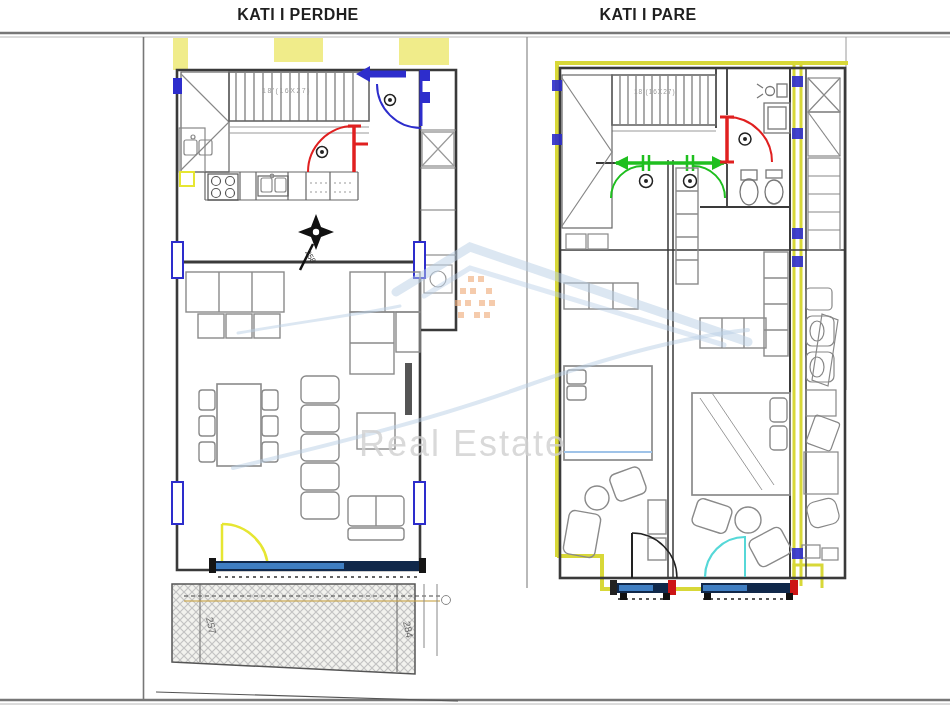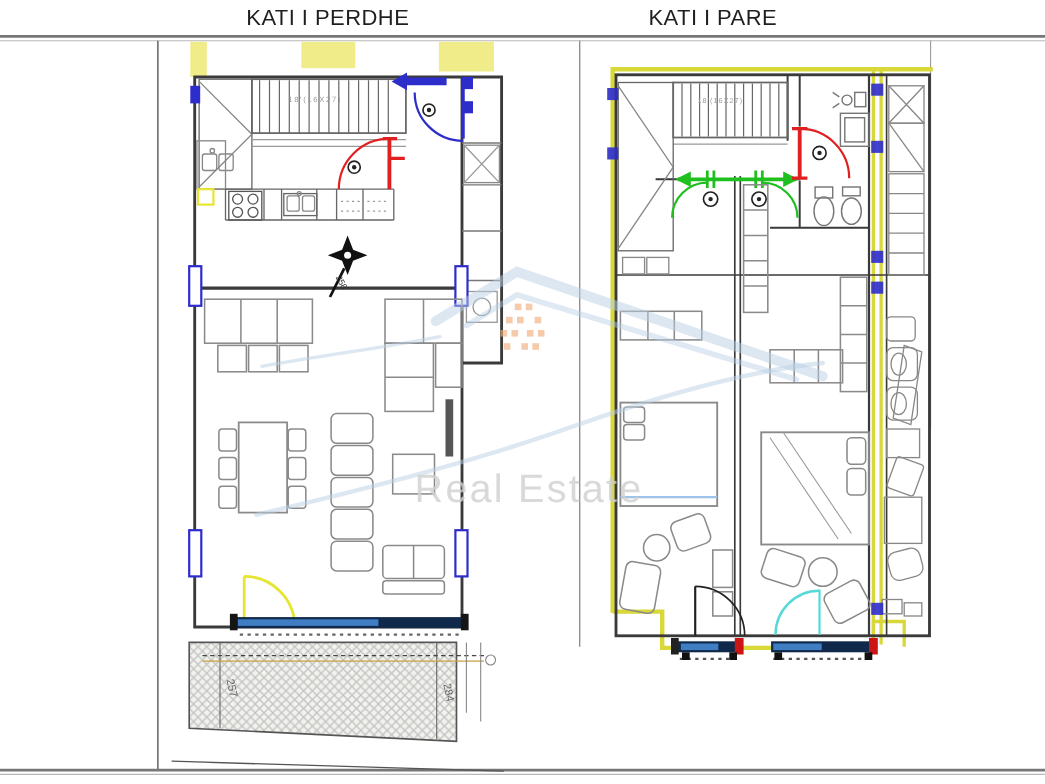--- a/index.html
+++ b/index.html
@@ -1,26 +1,26 @@
 <!DOCTYPE html>
 <html><head>
 <meta charset="utf-8">
 <style>
   html,body{margin:0;padding:0;background:#fff;}
   #sheet{position:relative;width:950px;height:713px;background:#ffffff;overflow:hidden;
          font-family:"Liberation Sans",sans-serif;}
-  .title{position:absolute;top:6px;font-size:20px;font-weight:400;color:#1f1f1f;
+  .title{position:absolute;top:6px;font-size:16px;font-weight:700;color:#1f1f1f;
          letter-spacing:.4px;text-align:center;}
   #title-left{left:173px;width:250px;}
   #title-right{left:523px;width:250px;}
   #plan-svg{position:absolute;left:0;top:0;}
   .wm-brand{position:absolute;left:258px;top:349px;width:410px;text-align:center;
             font-size:48px;font-weight:bold;letter-spacing:3px;white-space:nowrap;
             color:rgba(243,192,146,.55);}
-  .wm-tag{position:absolute;left:315px;top:423px;width:270px;text-align:right;
+  .wm-tag{position:absolute;left:328px;top:423px;width:270px;text-align:center;
           font-size:36px;letter-spacing:2px;color:rgba(208,208,208,.8);}
 </style>
 </head>
 <body>
 
 <div id="sheet">
 
   <div id="title-left" class="title">KATI I PERDHE</div>
   <div id="title-right" class="title">KATI I PARE</div>
 

